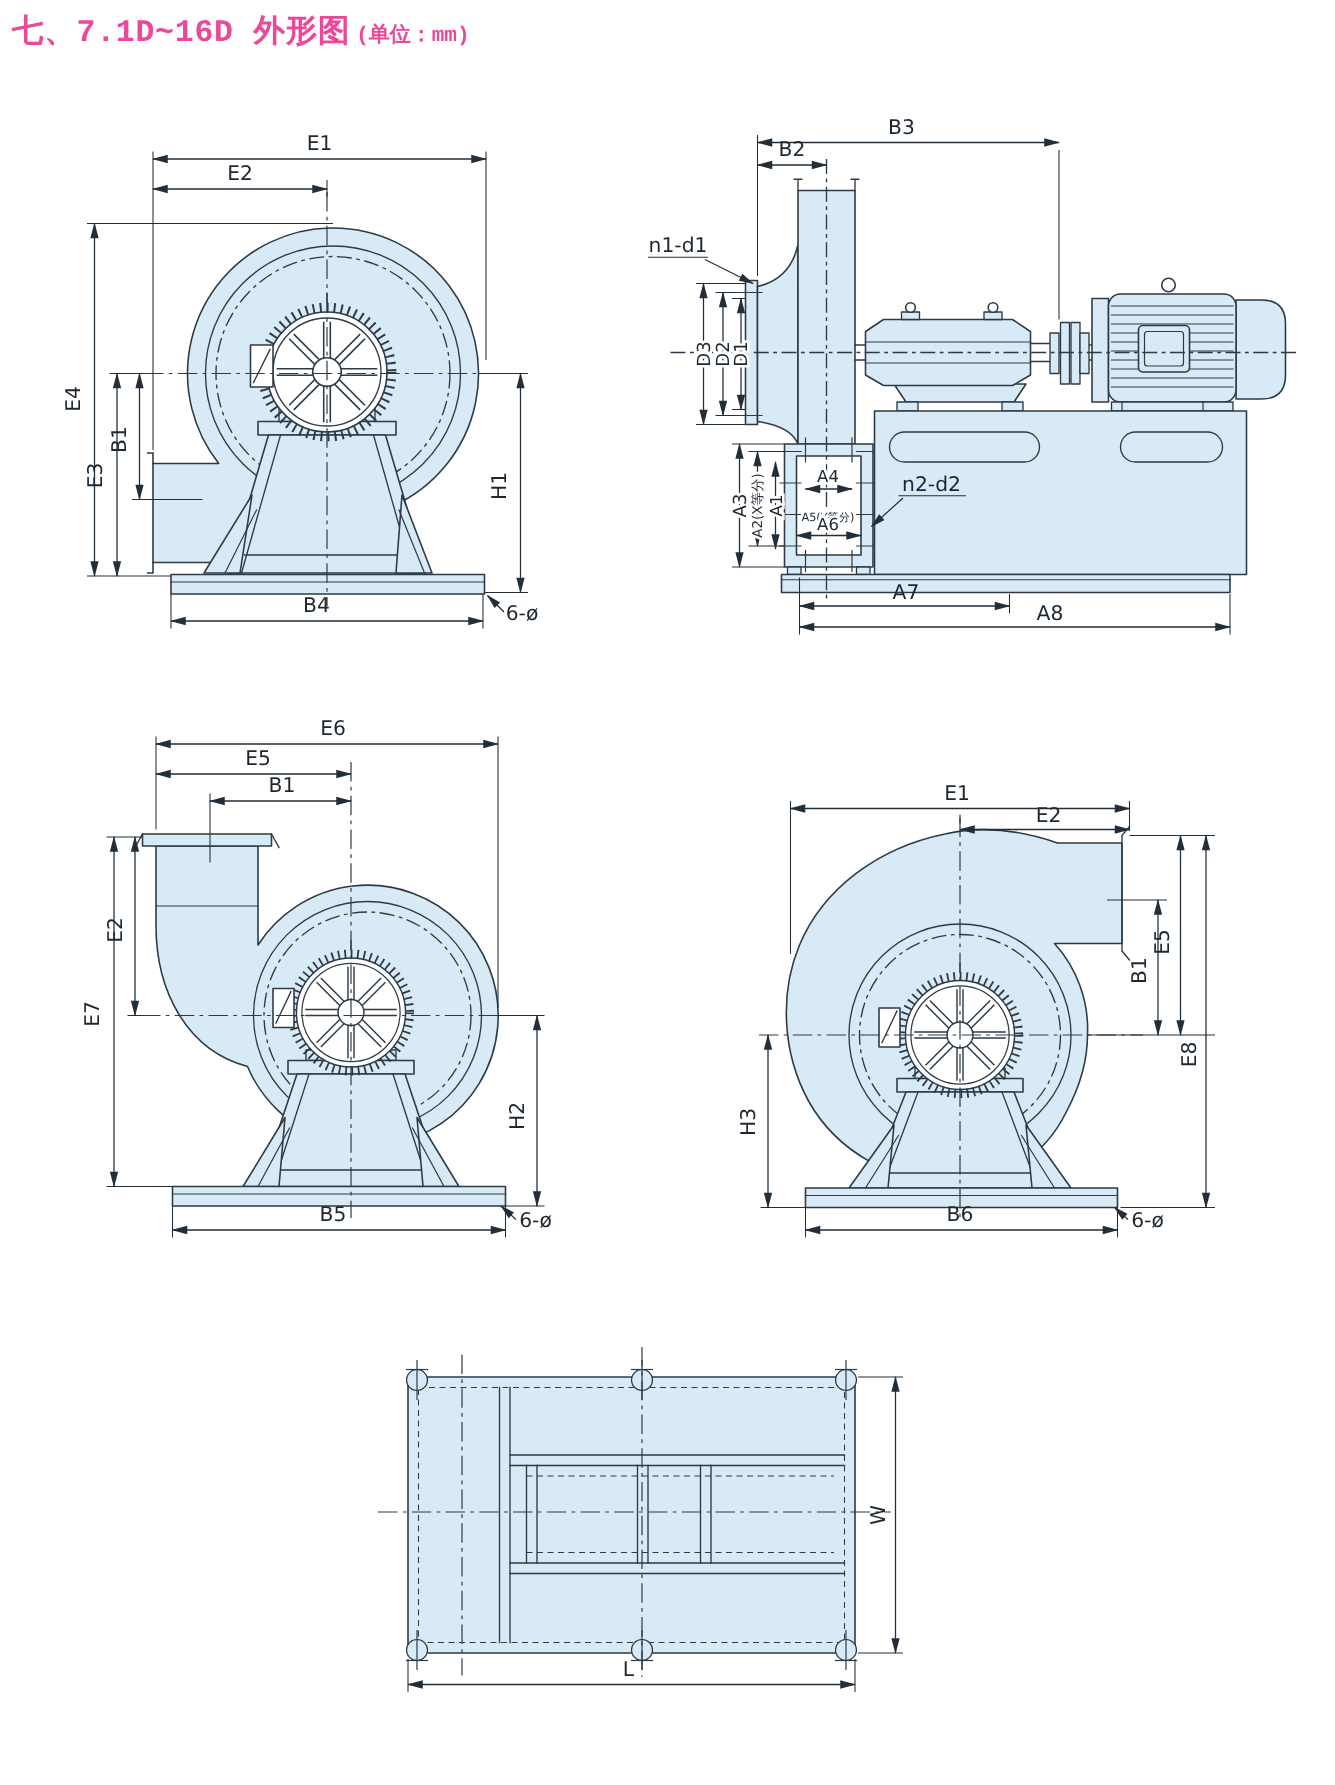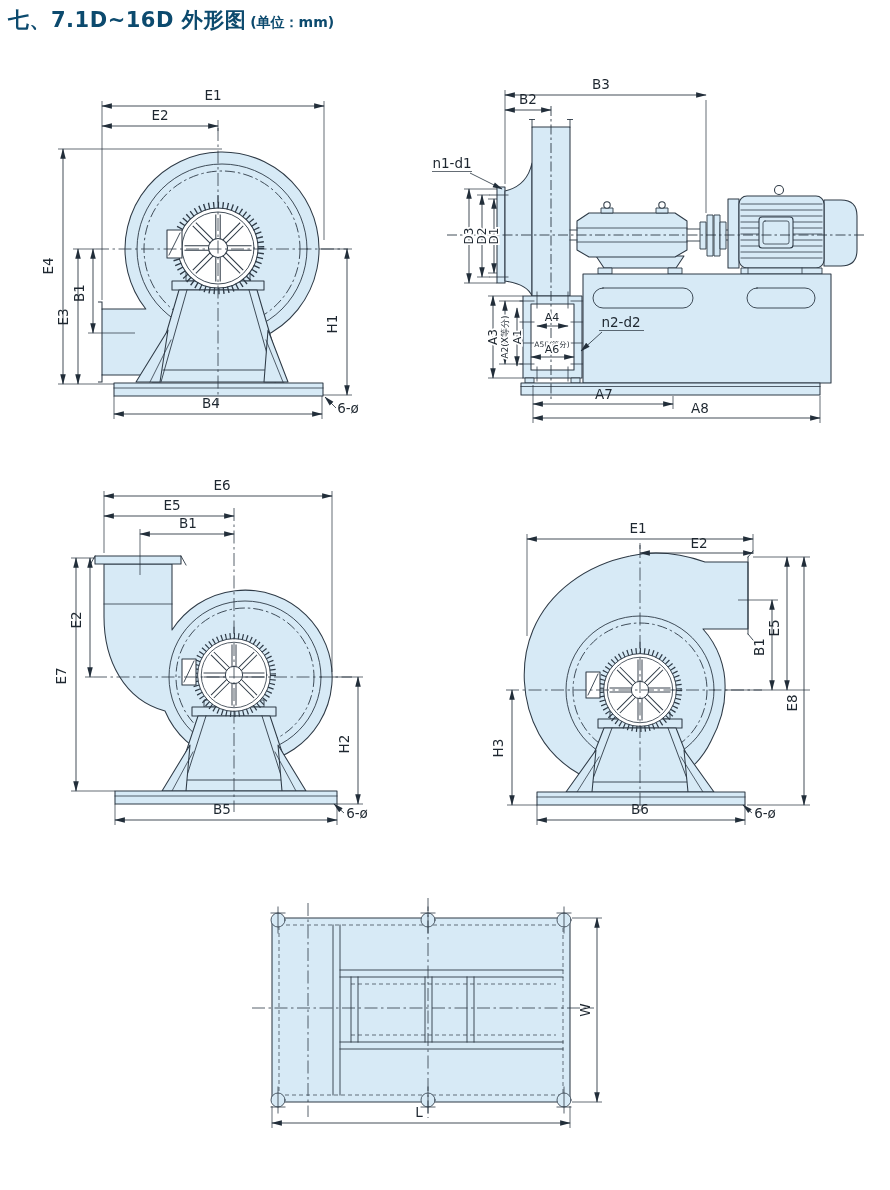--- a/index.html
+++ b/index.html
@@ -1,18 +1,18 @@
 <!DOCTYPE html>
 <html><head>
 <meta charset="utf-8">
 <style>
   html,body{margin:0;padding:0;background:#fff;}
   .page{position:relative;width:890px;height:1190px;background:#fff;overflow:hidden;
         font-family:"DejaVu Sans",sans-serif;}
-  .title-row{position:absolute;left:8px;top:6px;color:#0c4a6e;white-space:nowrap;}
+  .title-row{position:absolute;left:8px;top:6px;color:#ec4899;white-space:nowrap;font-family:Liberation Mono, monospace;}
   .title-main{font-size:21px;font-weight:bold;letter-spacing:.5px;}
   .title-unit{font-size:14px;font-weight:bold;margin-left:4px;}
   svg.d{position:absolute;overflow:visible;}
   
   .p{fill:#d7eaf6;stroke:#2e3a46;stroke-width:1.05;stroke-linejoin:round;}
   .w{fill:#ffffff;stroke:#2e3a46;stroke-width:1.05;stroke-linejoin:round;}
   .s{fill:none;stroke:#2e3a46;stroke-width:1.05;stroke-linecap:square;}
   .t8{stroke-width:.8;} .t9{stroke-width:.9;}
   .cl{fill:none;stroke:#2e3a46;stroke-width:.8;stroke-dasharray:13 3.5 2.5 3.5;}
   .dd{fill:none;stroke:#2e3a46;stroke-width:.9;stroke-dasharray:10 3 2.5 3;}

